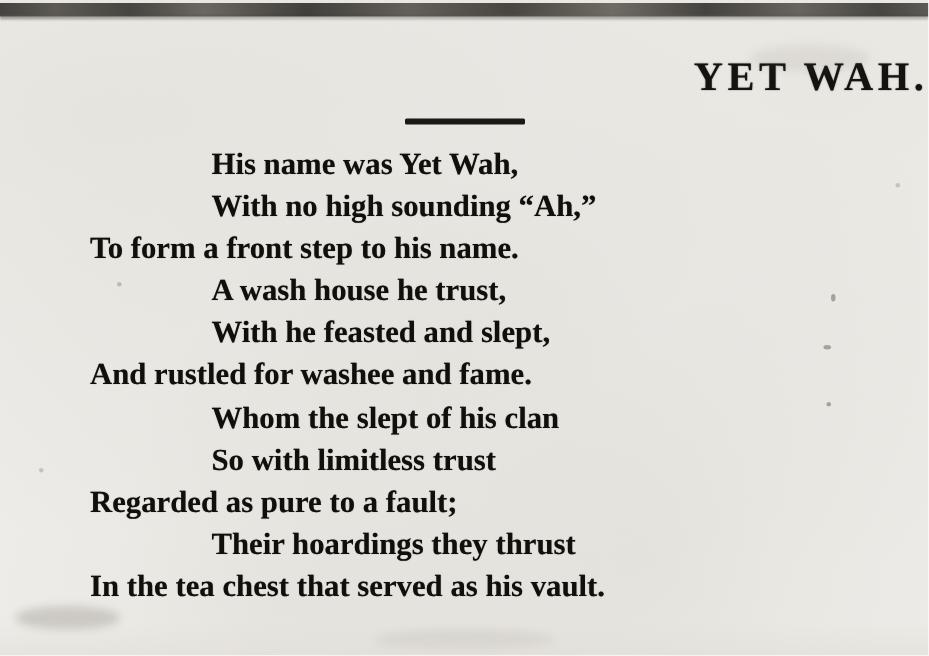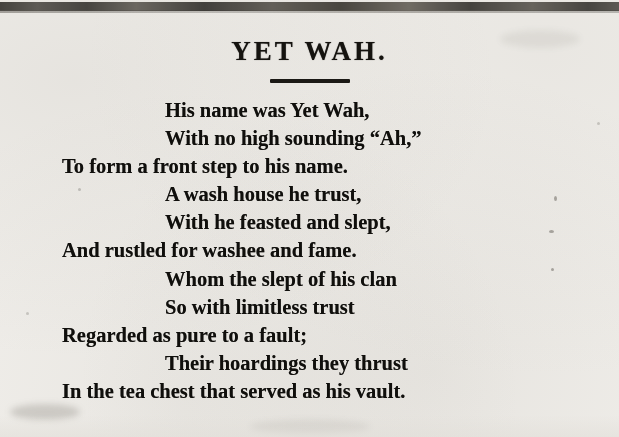--- a/index.html
+++ b/index.html
@@ -58,21 +58,21 @@
     height: 3px;
     background: linear-gradient(90deg, rgba(90,86,80,0.5), rgba(50,48,44,0.25), rgba(100,96,90,0.45), rgba(60,58,54,0.3));
     filter: blur(0.6px);
   }
 
   .poem-title {
     position: absolute;
     top: 36px;
     left: 0;
     width: 619px;
-    text-align: center;
+    text-align: right;
     font-family: "Liberation Serif", serif;
     font-weight: bold;
     font-size: 27px;
     letter-spacing: 3px;
     color: #15130f;
     text-shadow: 0 0 1px rgba(0,0,0,0.55);
   }
 
   .title-divider {
     position: absolute;
@@ -94,24 +94,23 @@
   #stanza-2 { top: 265px; }
 
   .poem-line {
     font-family: "Liberation Serif", serif;
     font-weight: bold;
     font-size: 20.5px;
     line-height: 28px;
     color: #100f0c;
     white-space: pre;
     text-shadow: 0 0 0.6px rgba(0,0,0,0.5);
-    margin-left: 24px;
   }
   .indent-1 { padding-left: 141px; }
-  .indent-0 { padding-left: 38px; }
+  .indent-0 { padding-left: 60px; }
 
   
   .fleck {
     position: absolute;
     background: #6d6a63;
     border-radius: 50%;
     opacity: 0.55;
     pointer-events: none;
   }
 

